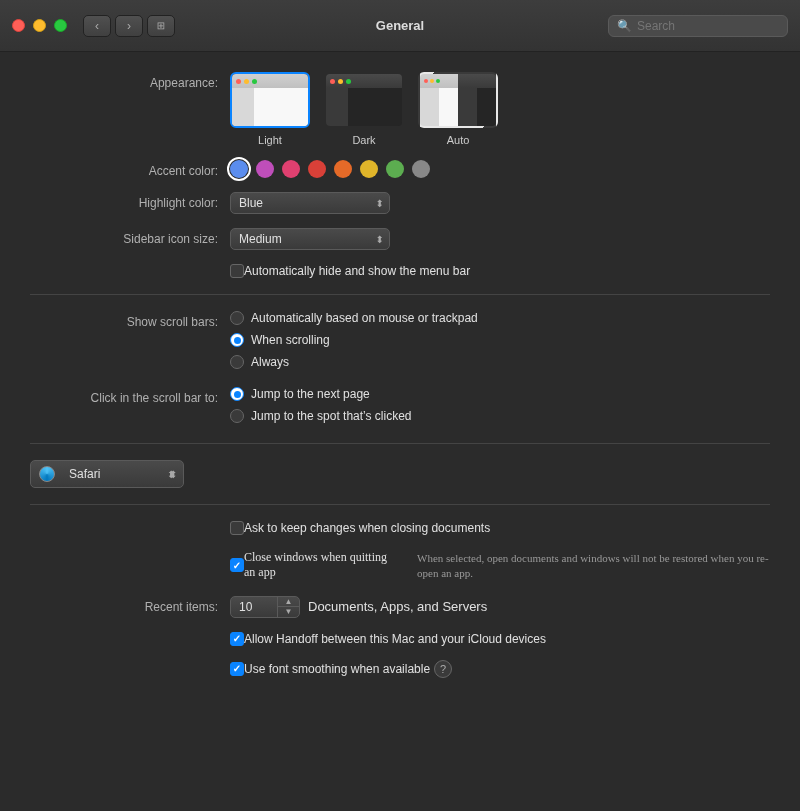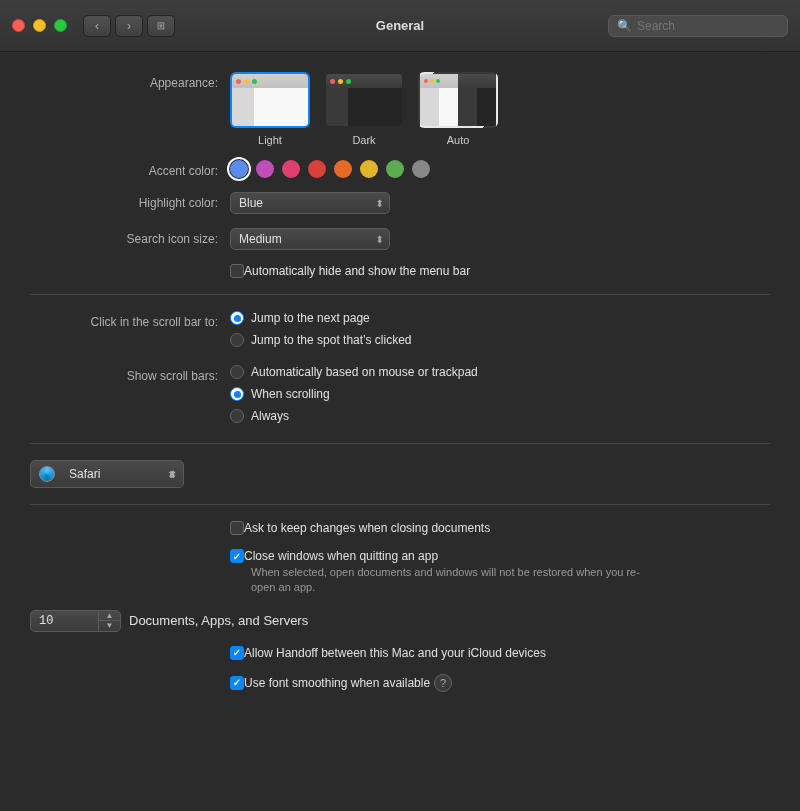--- a/index.html
+++ b/index.html
@@ -393,23 +393,22 @@
       align-items: center;
     }
 
     .stepper-input {
       background: linear-gradient(to bottom, #4a4a4a, #3a3a3a);
       border: 1px solid #5a5a5a;
       border-radius: 5px;
       color: #e0e0e0;
       padding: 3px 28px 3px 8px;
       font-size: 12px;
-      width: 91px;
+      width: 70px;
       text-align: left;
-      font-family: Liberation Mono, monospace;
     }
 
     .stepper-buttons {
       position: absolute;
       right: 1px;
       top: 1px;
       bottom: 1px;
       width: 22px;
       display: flex;
       flex-direction: column;
@@ -462,21 +461,22 @@
       font-size: 11px;
       display: flex;
       align-items: center;
       justify-content: center;
       cursor: pointer;
       margin-left: 4px;
     }
 
     .row-with-description {
       display: flex;
-      flex-direction: column;
+      flex-direction: row;
+      font-family: Liberation Serif, serif;
     }
 
     .last-row {
       display: flex;
       align-items: center;
     }
   </style>
 </head>
 <body>
 
@@ -591,21 +591,21 @@
           <option>Orange</option>
           <option>Yellow</option>
           <option>Green</option>
           <option>Graphite</option>
         </select>
       </div>
     </div>
   </div>
 
   <div class="settings-row">
-    <div class="settings-label">Search icon size:</div>
+    <div class="settings-label">Sidebar icon size:</div>
     <div class="settings-control">
       <div class="select-wrapper">
         <select class="mac-select">
           <option>Small</option>
           <option selected="">Medium</option>
           <option>Large</option>
         </select>
       </div>
     </div>
   </div>
@@ -616,50 +616,50 @@
       <div class="mac-checkbox-row">
         <div class="mac-checkbox"></div>
         <span>Automatically hide and show the menu bar</span>
       </div>
     </div>
   </div>
 
   <div class="divider"></div>
 
   <div class="settings-row">
+    <div class="settings-label">Show scroll bars:</div>
+    <div class="settings-control">
+      <div class="radio-group">
+        <div class="mac-radio-row">
+          <div class="mac-radio"></div>
+          <span>Automatically based on mouse or trackpad</span>
+        </div>
+        <div class="mac-radio-row">
+          <div class="mac-radio selected"></div>
+          <span>When scrolling</span>
+        </div>
+        <div class="mac-radio-row">
+          <div class="mac-radio"></div>
+          <span>Always</span>
+        </div>
+      </div>
+    </div>
+  </div>
+
+  <div class="settings-row">
     <div class="settings-label">Click in the scroll bar to:</div>
     <div class="settings-control">
       <div class="radio-group">
         <div class="mac-radio-row">
           <div class="mac-radio selected"></div>
           <span>Jump to the next page</span>
         </div>
         <div class="mac-radio-row">
           <div class="mac-radio"></div>
           <span>Jump to the spot that’s clicked</span>
-        </div>
-      </div>
-    </div>
-  </div>
-
-  <div class="settings-row">
-    <div class="settings-label">Show scroll bars:</div>
-    <div class="settings-control">
-      <div class="radio-group">
-        <div class="mac-radio-row">
-          <div class="mac-radio"></div>
-          <span>Automatically based on mouse or trackpad</span>
-        </div>
-        <div class="mac-radio-row">
-          <div class="mac-radio selected"></div>
-          <span>When scrolling</span>
-        </div>
-        <div class="mac-radio-row">
-          <div class="mac-radio"></div>
-          <span>Always</span>
         </div>
       </div>
     </div>
   </div>
 
   <div class="divider"></div>
 
   <div class="settings-row">
     <div class="settings-control">
       <div class="select-wrapper" style="display:flex; align-items:center; gap:6px; background: linear-gradient(to bottom, #4a4a4a, #3a3a3a); border: 1px solid #5a5a5a; border-radius: 5px; padding: 3px 8px;">
@@ -696,20 +696,21 @@
         </div>
         <div class="description-text">
           <span>When selected, open documents and windows will not be restored
 when you re-open an app.</span>
         </div>
       </div>
     </div>
   </div>
 
   <div class="settings-row" style="margin-top:8px;">
+    <div class="settings-label">Recent items:</div>
     <div class="settings-control" style="display:flex; align-items:center; gap:8px;">
       <div class="stepper-wrapper">
         <input class="stepper-input" type="text" value="10" style="">
         <div class="stepper-buttons">
           <button class="stepper-btn">▲</button>
           <button class="stepper-btn">▼</button>
         </div>
       </div>
       <span>Documents, Apps, and Servers</span>
     </div>

